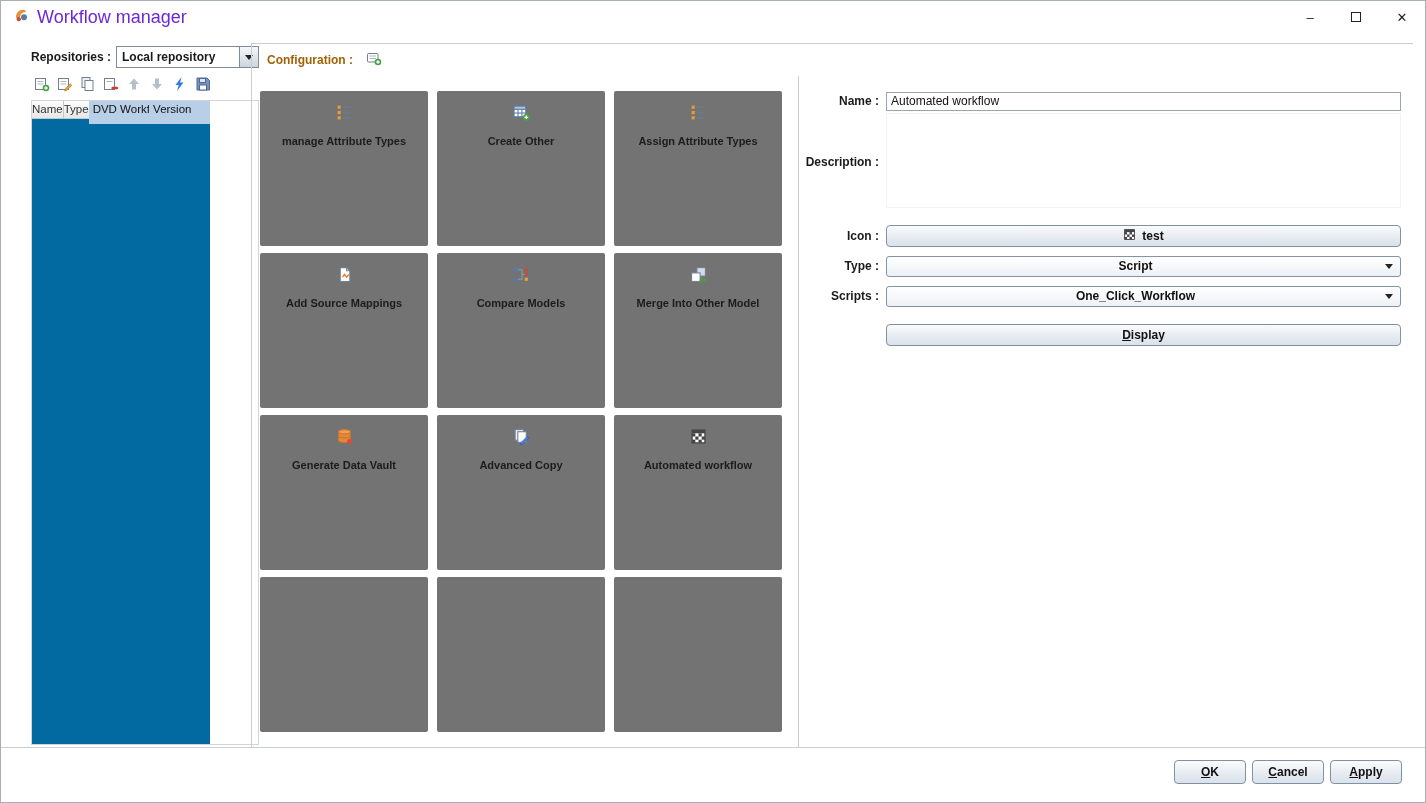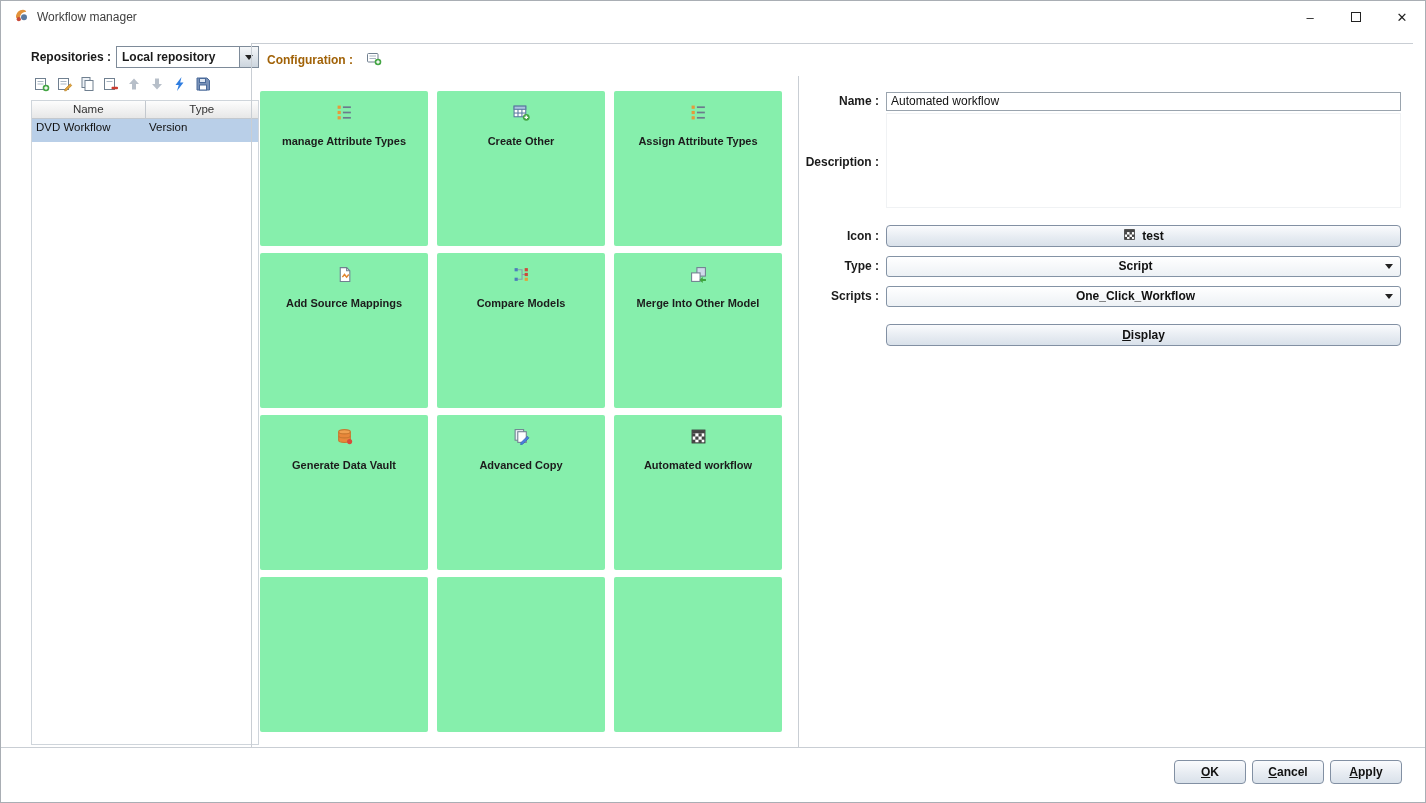--- a/index.html
+++ b/index.html
@@ -3,52 +3,52 @@
 <meta charset="utf-8">
 <style>
   * { margin:0; padding:0; box-sizing:border-box; }
   html,body { background:#d8d8d8; font-family:"Liberation Sans", sans-serif; }
   .window{
     position:relative; width:1426px; height:803px; background:#ffffff;
     border:1px solid #a9aeb4; overflow:hidden;
   }
   
   .titlebar{ height:32px; display:flex; align-items:center; padding-left:12px; gap:8px; background:#ffffff; }
-  .titlebar .title{ font-size:12px; color:#404040; }
+  .titlebar .title{ font-size:18px; color:#6d28d9; }
   .win-controls{ margin-left:auto; display:flex; height:32px; }
   .win-btn{ width:46px; height:32px; display:flex; align-items:center; justify-content:center; font-size:13px; color:#222; cursor:default; }
   .maxi-box{ width:10px; height:10px; border:1px solid #222; }
   
   .body{ position:relative; height:714px; background:#ffffff; }
   
   .left-panel{ position:absolute; left:30px; top:13px; width:228px; bottom:2px; display:flex; flex-direction:column; }
   .repo-row{ display:flex; align-items:center; gap:5px; }
   .repo-row .lbl{ font-size:12px; font-weight:bold; color:#1a1a1a; white-space:nowrap; }
   .combo-classic{ flex:1; height:22px; border:1px solid #7e8b99; background:#ffffff; display:flex; align-items:stretch; }
   .combo-classic .val{ flex:1; font-size:12px; font-weight:bold; color:#1a1a1a; padding:3px 4px 0 5px; white-space:nowrap; overflow:hidden; }
   .combo-classic .arrow-btn{ width:19px; border-left:1px solid #7e8b99; background:linear-gradient(#f5f7f9,#ccd5de); display:flex; align-items:center; justify-content:center; }
   .tri-down{ width:0; height:0; border-left:4px solid transparent; border-right:4px solid transparent; border-top:5px solid #222; }
   .toolbar{ display:flex; align-items:center; gap:5px; padding:7px 2px 5px 2px; }
   .tool-btn{ width:18px; height:18px; display:flex; align-items:center; justify-content:center; background:transparent; border:none; }
-  .repo-table{ flex:1; margin-top:2px; border:1px solid #cfd5db; display:flex; flex-direction:column; background:#0369a1; }
+  .repo-table{ flex:1; margin-top:2px; border:1px solid #cfd5db; display:flex; flex-direction:row; background:#0369a1; }
   .thead{ display:flex; height:18px; }
   .th{ flex:1; background:linear-gradient(#fdfdfd,#e7e7e7); border-right:1px solid #c3c8ce; border-bottom:1px solid #c3c8ce; font-size:11.5px; color:#333; text-align:center; line-height:17px; }
   .th:last-child{ border-right:none; }
   .trow{ display:flex; height:23px; }
   .trow.selected{ background:#b9cfe8; }
   .td{ flex:1; font-size:11.5px; color:#111; padding:2px 0 0 4px; white-space:nowrap; overflow:hidden; }
   .table-fill{ flex:1; background:#ffffff; }
   
   .main{ position:absolute; left:250px; right:12px; top:10px; bottom:0; border-top:1px solid #c9ced4; border-left:1px solid #c9ced4; }
   .config-row{ height:32px; display:flex; align-items:center; gap:13px; padding-left:15px; }
   .config-row .lbl{ font-size:12px; font-weight:bold; color:#a16207; }
   .main-content{ position:absolute; left:0; right:0; top:32px; bottom:0; display:flex; }
   
   .card-grid{ width:546px; padding:15px 0 0 8px; display:grid; grid-template-columns:repeat(3,168px); grid-auto-rows:155px; gap:7px 9px; align-content:start; }
-  .card{ background:#86efac; border-radius:2px; display:flex; flex-direction:column; align-items:center; padding-top:13px; cursor:default; }
+  .card{ background:#737373; border-radius:2px; display:flex; flex-direction:column; align-items:center; padding-top:13px; cursor:default; }
   .card .icn{ height:18px; }
   .card .card-label{ margin-top:13px; font-size:11px; font-weight:bold; color:#1c1c1c; text-align:center; padding:0 6px; }
   
   .form-panel{ flex:1; border-left:1px solid #c9ced4; padding:15px 12px 0 0; }
   .frow{ display:flex; align-items:center; }
   .frow .flabel{ width:87px; text-align:right; padding-right:7px; font-size:12px; font-weight:bold; color:#1a1a1a; flex:none; }
   .frow .fctrl{ flex:1; }
   .text-input{ width:100%; height:19px; border:1px solid #9aa4ae; font-family:"Liberation Sans",sans-serif; font-size:12px; padding:0 4px; color:#111; }
   .desc-area{ width:100%; height:95px; border:1px solid #f0f2f4; resize:none; font-family:"Liberation Sans",sans-serif; font-size:12px; }
   .nimbus-btn{ width:100%; height:22px; border:1px solid #8290a3; border-radius:4px;

